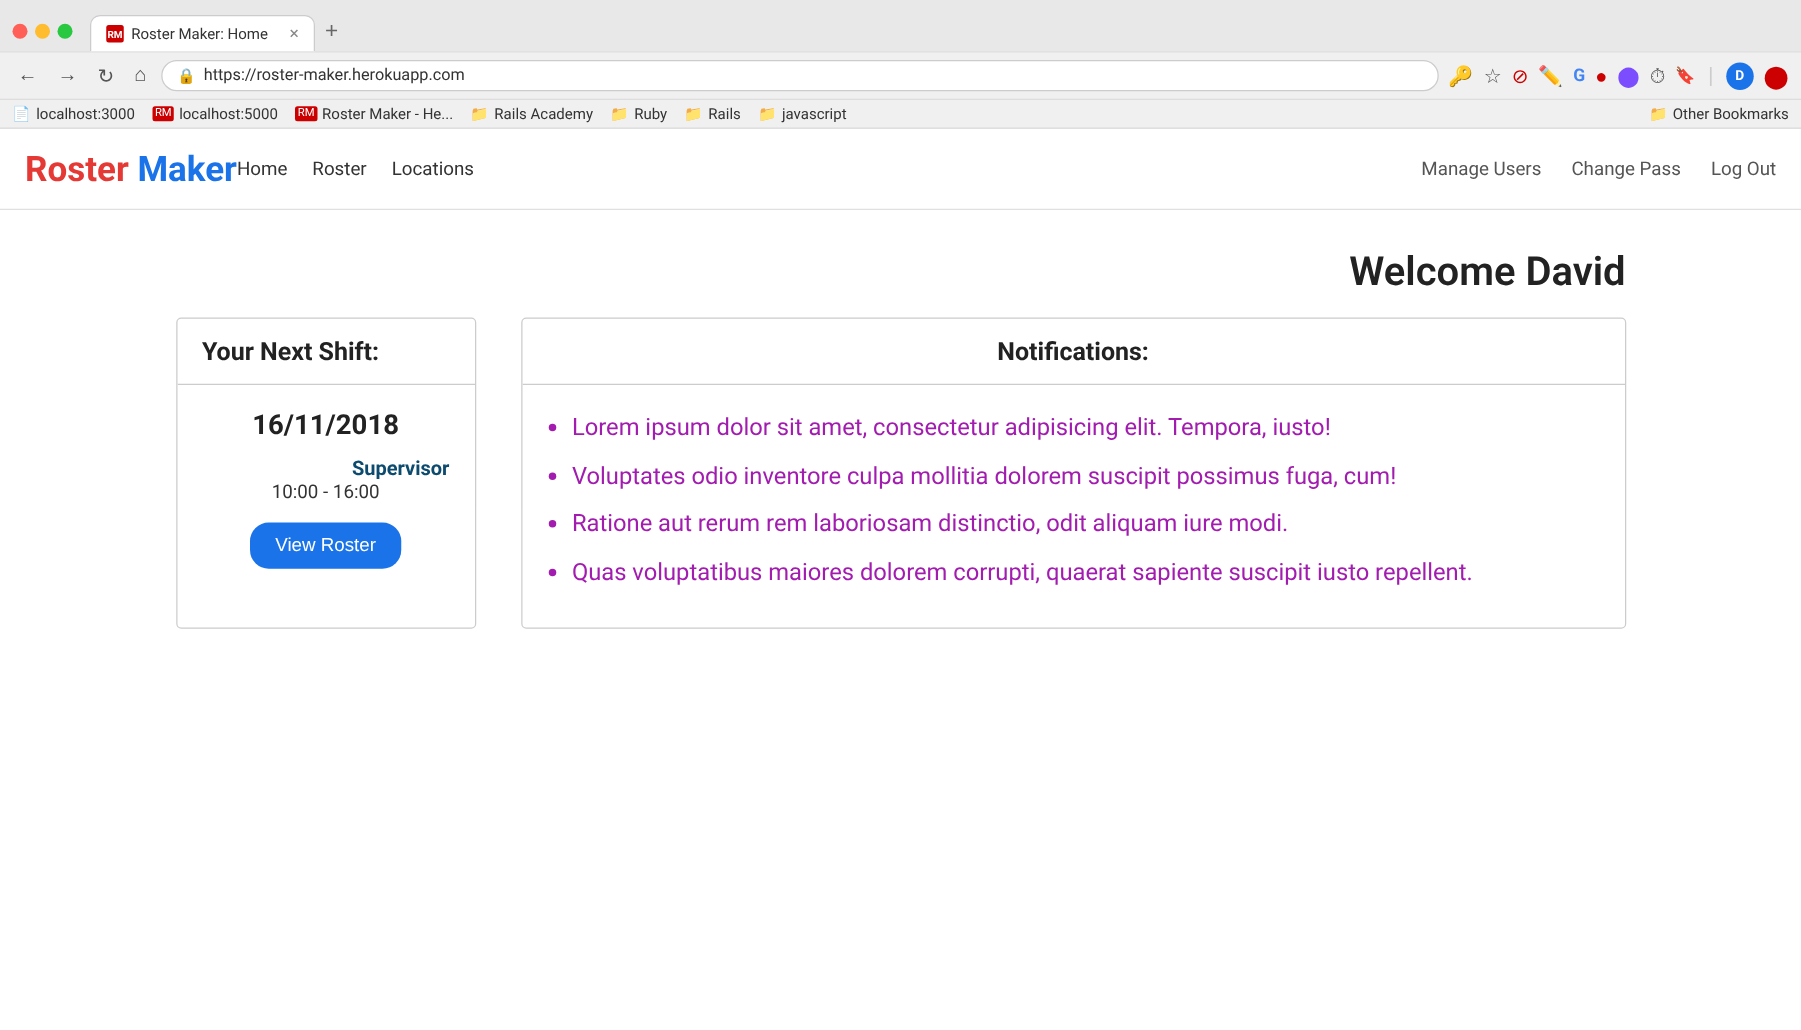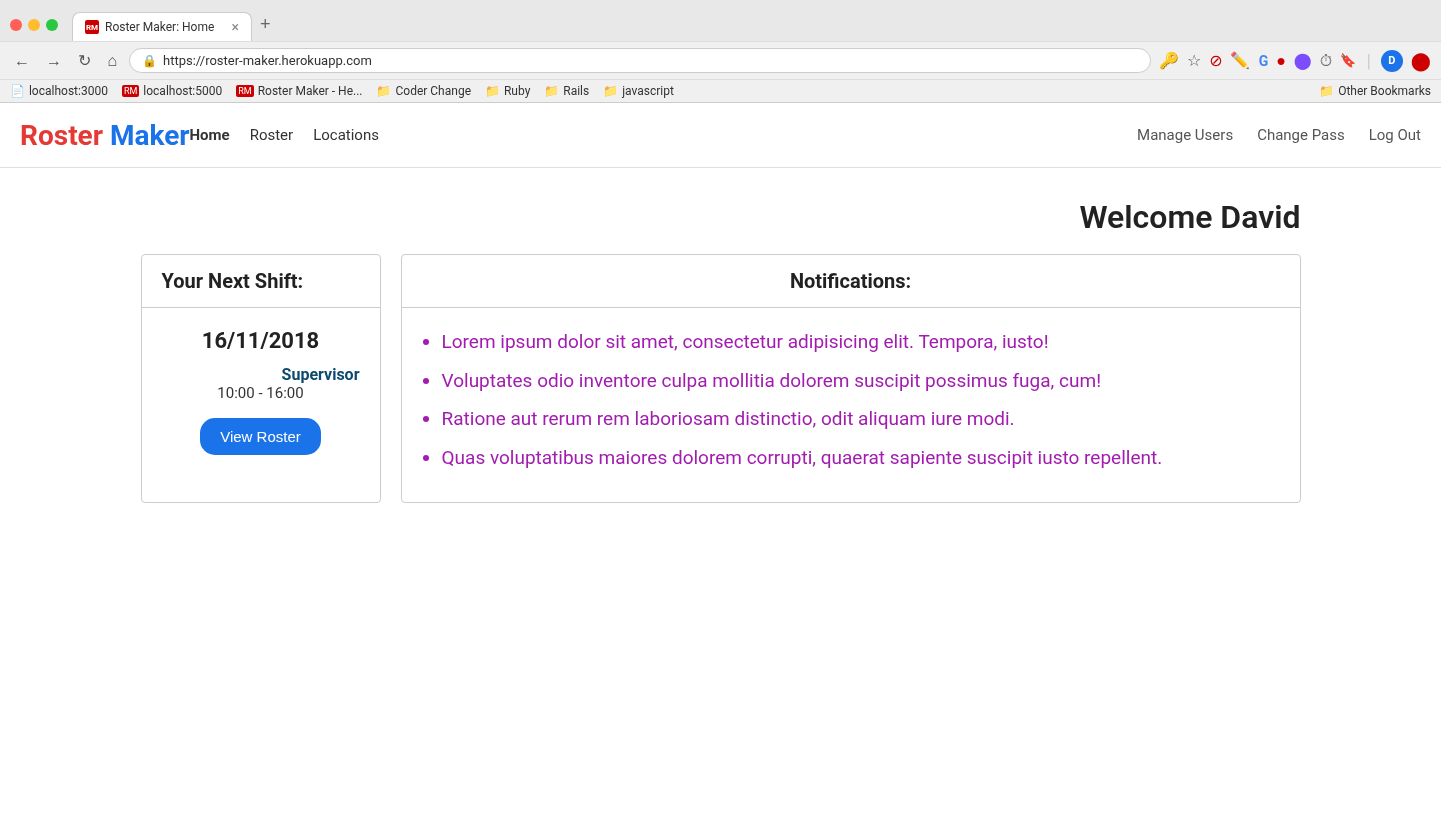--- a/index.html
+++ b/index.html
@@ -33,28 +33,28 @@
     .bookmark-icon { color: #666; font-size: 12px; }
     .other-bookmarks { margin-left: auto; display: flex; align-items: center; gap: 4px; }
 
     
     .app-nav { display: flex; align-items: center; padding: 0 20px; height: 65px; border-bottom: 1px solid #e0e0e0; background: #fff; }
     .brand { font-size: 28px; font-weight: 700; }
     .brand-roster { color: #e53935; }
     .brand-maker { color: #1a73e8; }
     .nav-links { display: flex; gap: 20px; align-items: center; flex: 1; }
     .nav-link { text-decoration: none; color: #333; font-size: 15px; }
-    .nav-link.active { color: #333; font-weight: 700; }
+    .nav-link.active { color: #333; font-weight: 400; }
     .nav-right { display: flex; gap: 24px; align-items: center; }
     .nav-right-link { text-decoration: none; color: #555; font-size: 15px; cursor: pointer; }
 
     
     .main-content { padding: 30px 20px; max-width: 1200px; margin: 0 auto; }
     .welcome-title { text-align: right; font-size: 32px; font-weight: 600; color: #222; margin-bottom: 18px; }
-    .cards-row { display: flex; gap: 20px; }
+    .cards-row { display: flex; gap: 36px; }
     .card { border: 1px solid #ccc; border-radius: 4px; overflow: hidden; }
     .card-shift { width: 240px; flex-shrink: 0; }
     .card-notifications { flex: 1; }
     .card-header { padding: 14px 20px; border-bottom: 1px solid #ccc; font-size: 20px; font-weight: 700; color: #222; }
     .card-notifications .card-header { text-align: center; }
     .card-body { padding: 20px; }
     .shift-day { font-size: 22px; font-weight: 700; color: #222; text-align: center; }
     .shift-date { font-size: 22px; font-weight: 700; color: #222; text-align: center; margin-bottom: 12px; }
     .shift-role { font-size: 16px; font-weight: 700; color: #0c4a6e; text-align: right; }
     .shift-time { font-size: 15px; color: #333; text-align: center; margin-bottom: 16px; }
@@ -115,21 +115,21 @@
     <div class="bookmark-item">
       <span class="bookmark-icon" style="background:#c00;color:#fff;font-size:9px;padding:1px 2px;border-radius:2px;">RM</span>
       <span>localhost:5000</span>
     </div>
     <div class="bookmark-item">
       <span class="bookmark-icon" style="background:#c00;color:#fff;font-size:9px;padding:1px 2px;border-radius:2px;">RM</span>
       <span>Roster Maker - He...</span>
     </div>
     <div class="bookmark-item">
       <span class="bookmark-icon">📁</span>
-      <span>Coder Change</span>
+      <span>Rails Academy</span>
     </div>
     <div class="bookmark-item">
       <span class="bookmark-icon">📁</span>
       <span>Ruby</span>
     </div>
     <div class="bookmark-item">
       <span class="bookmark-icon">📁</span>
       <span>Rails</span>
     </div>
     <div class="bookmark-item">

